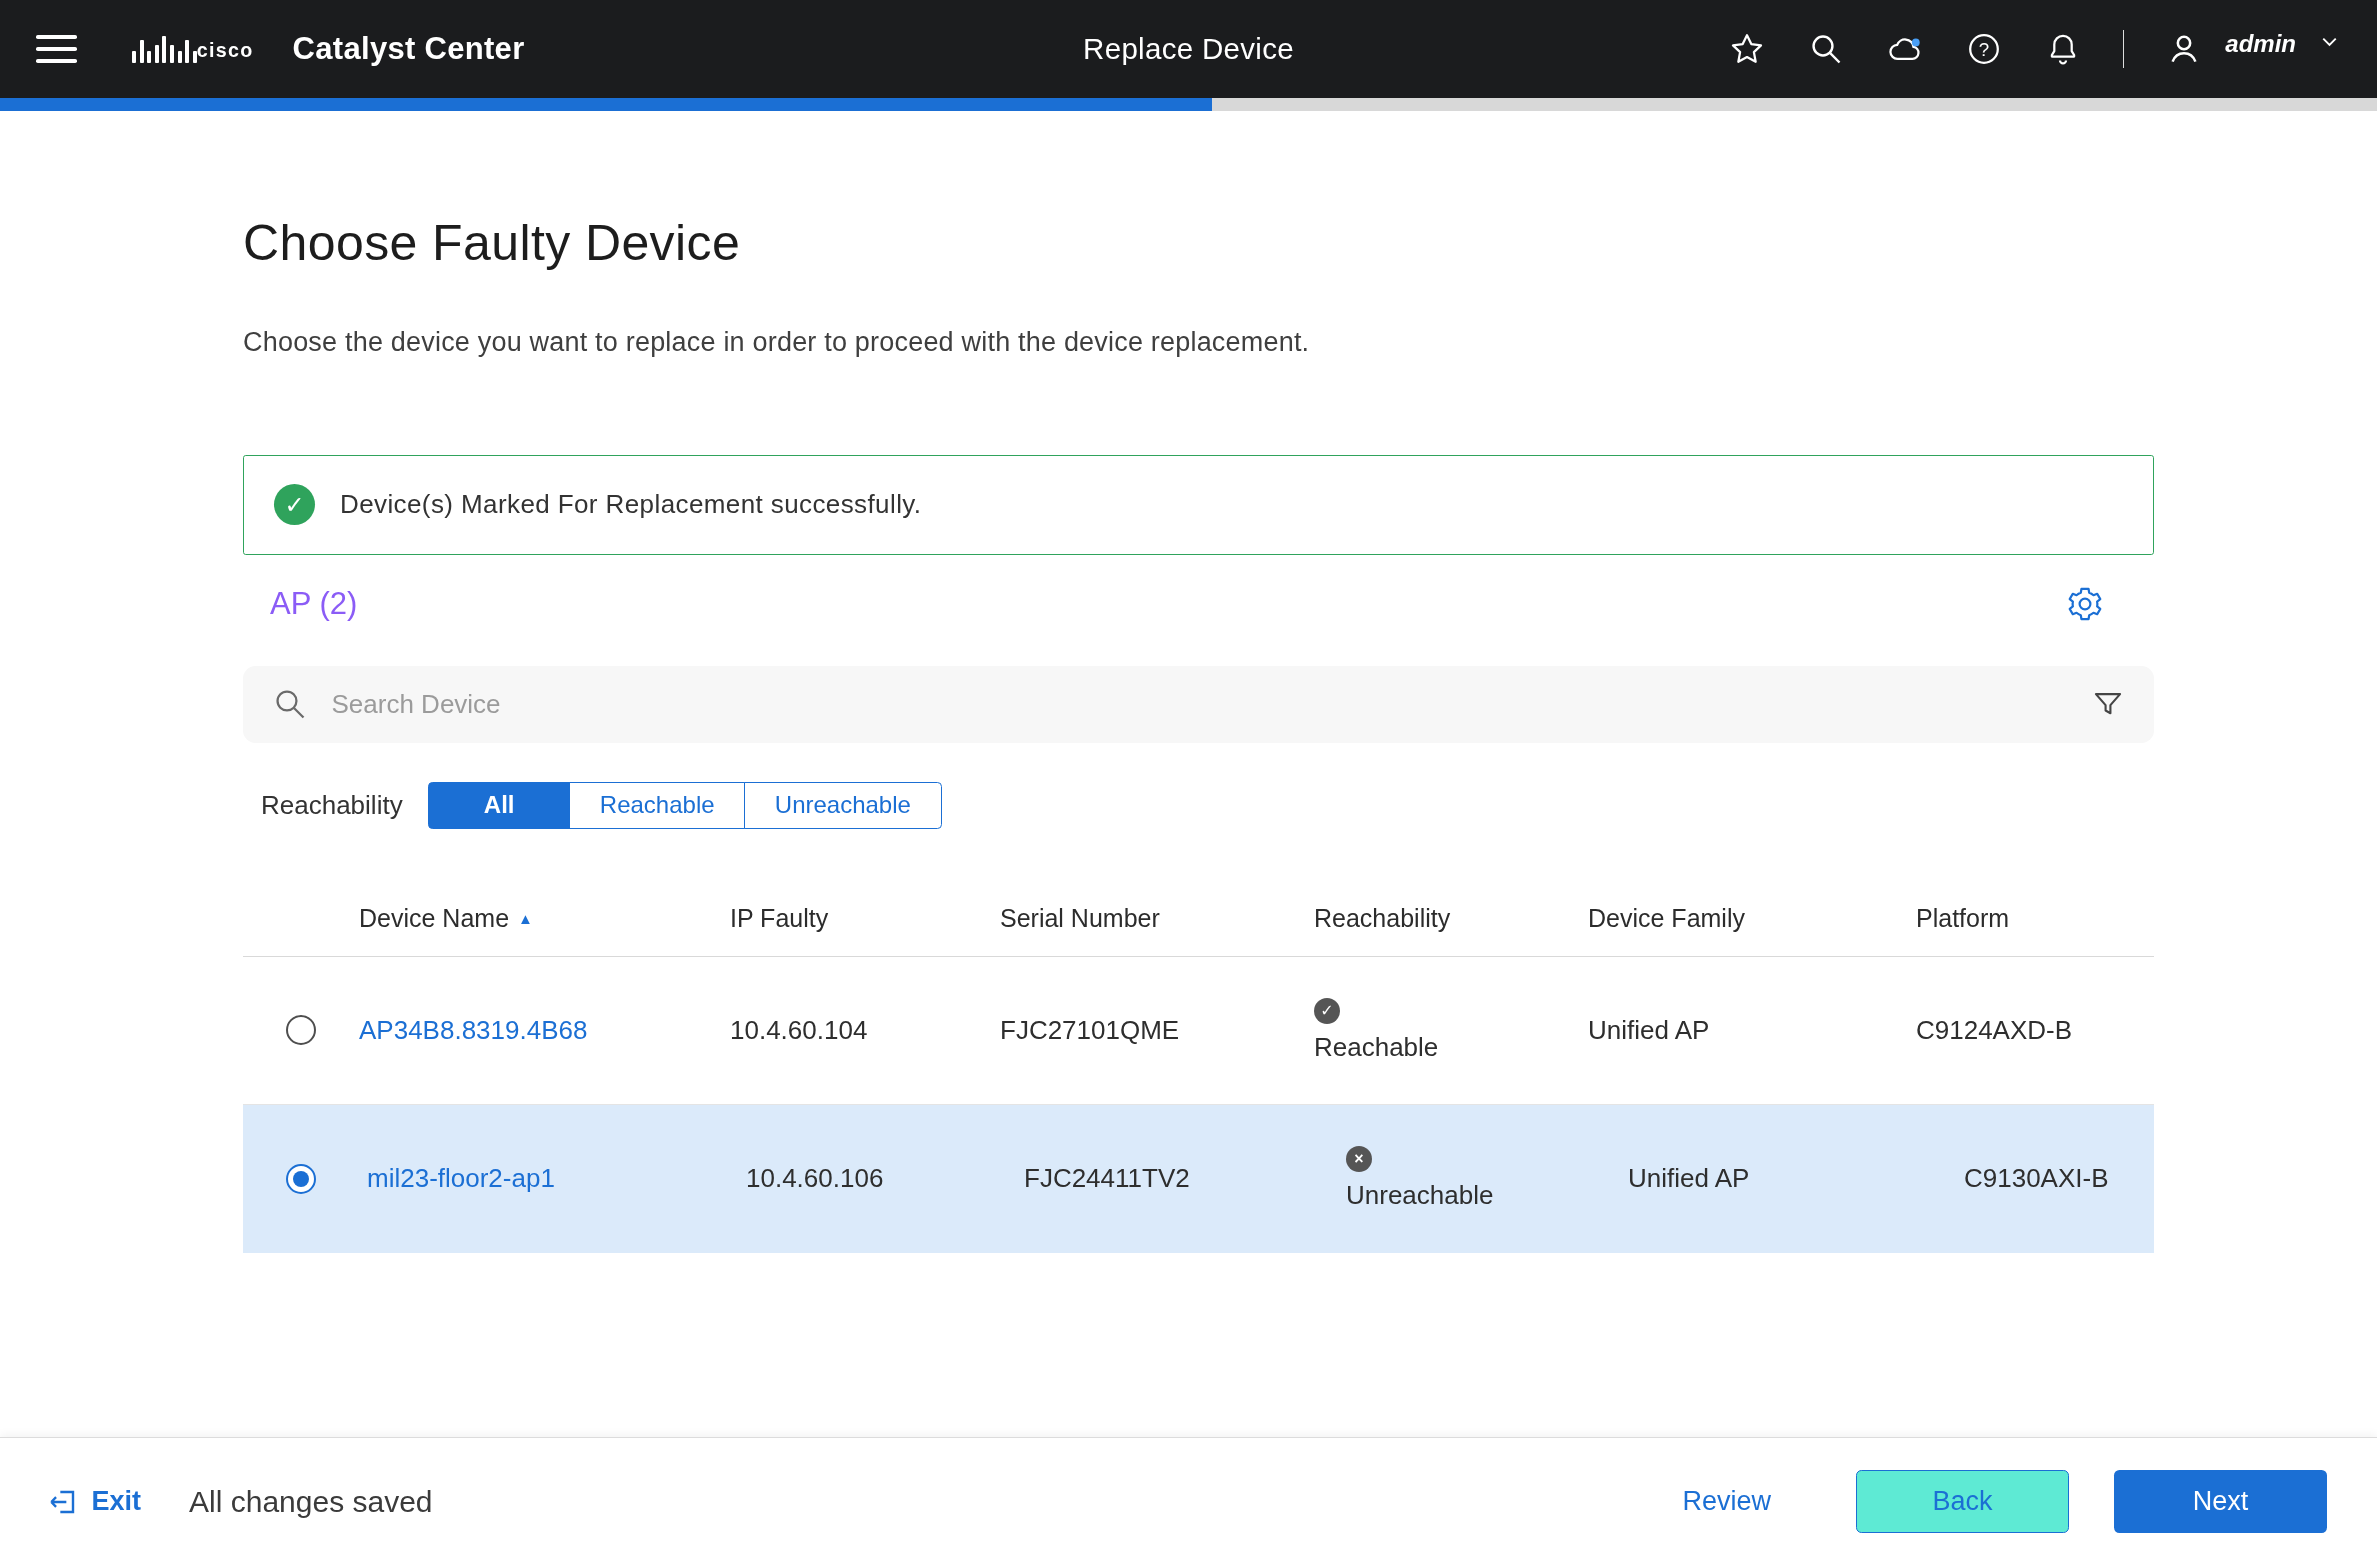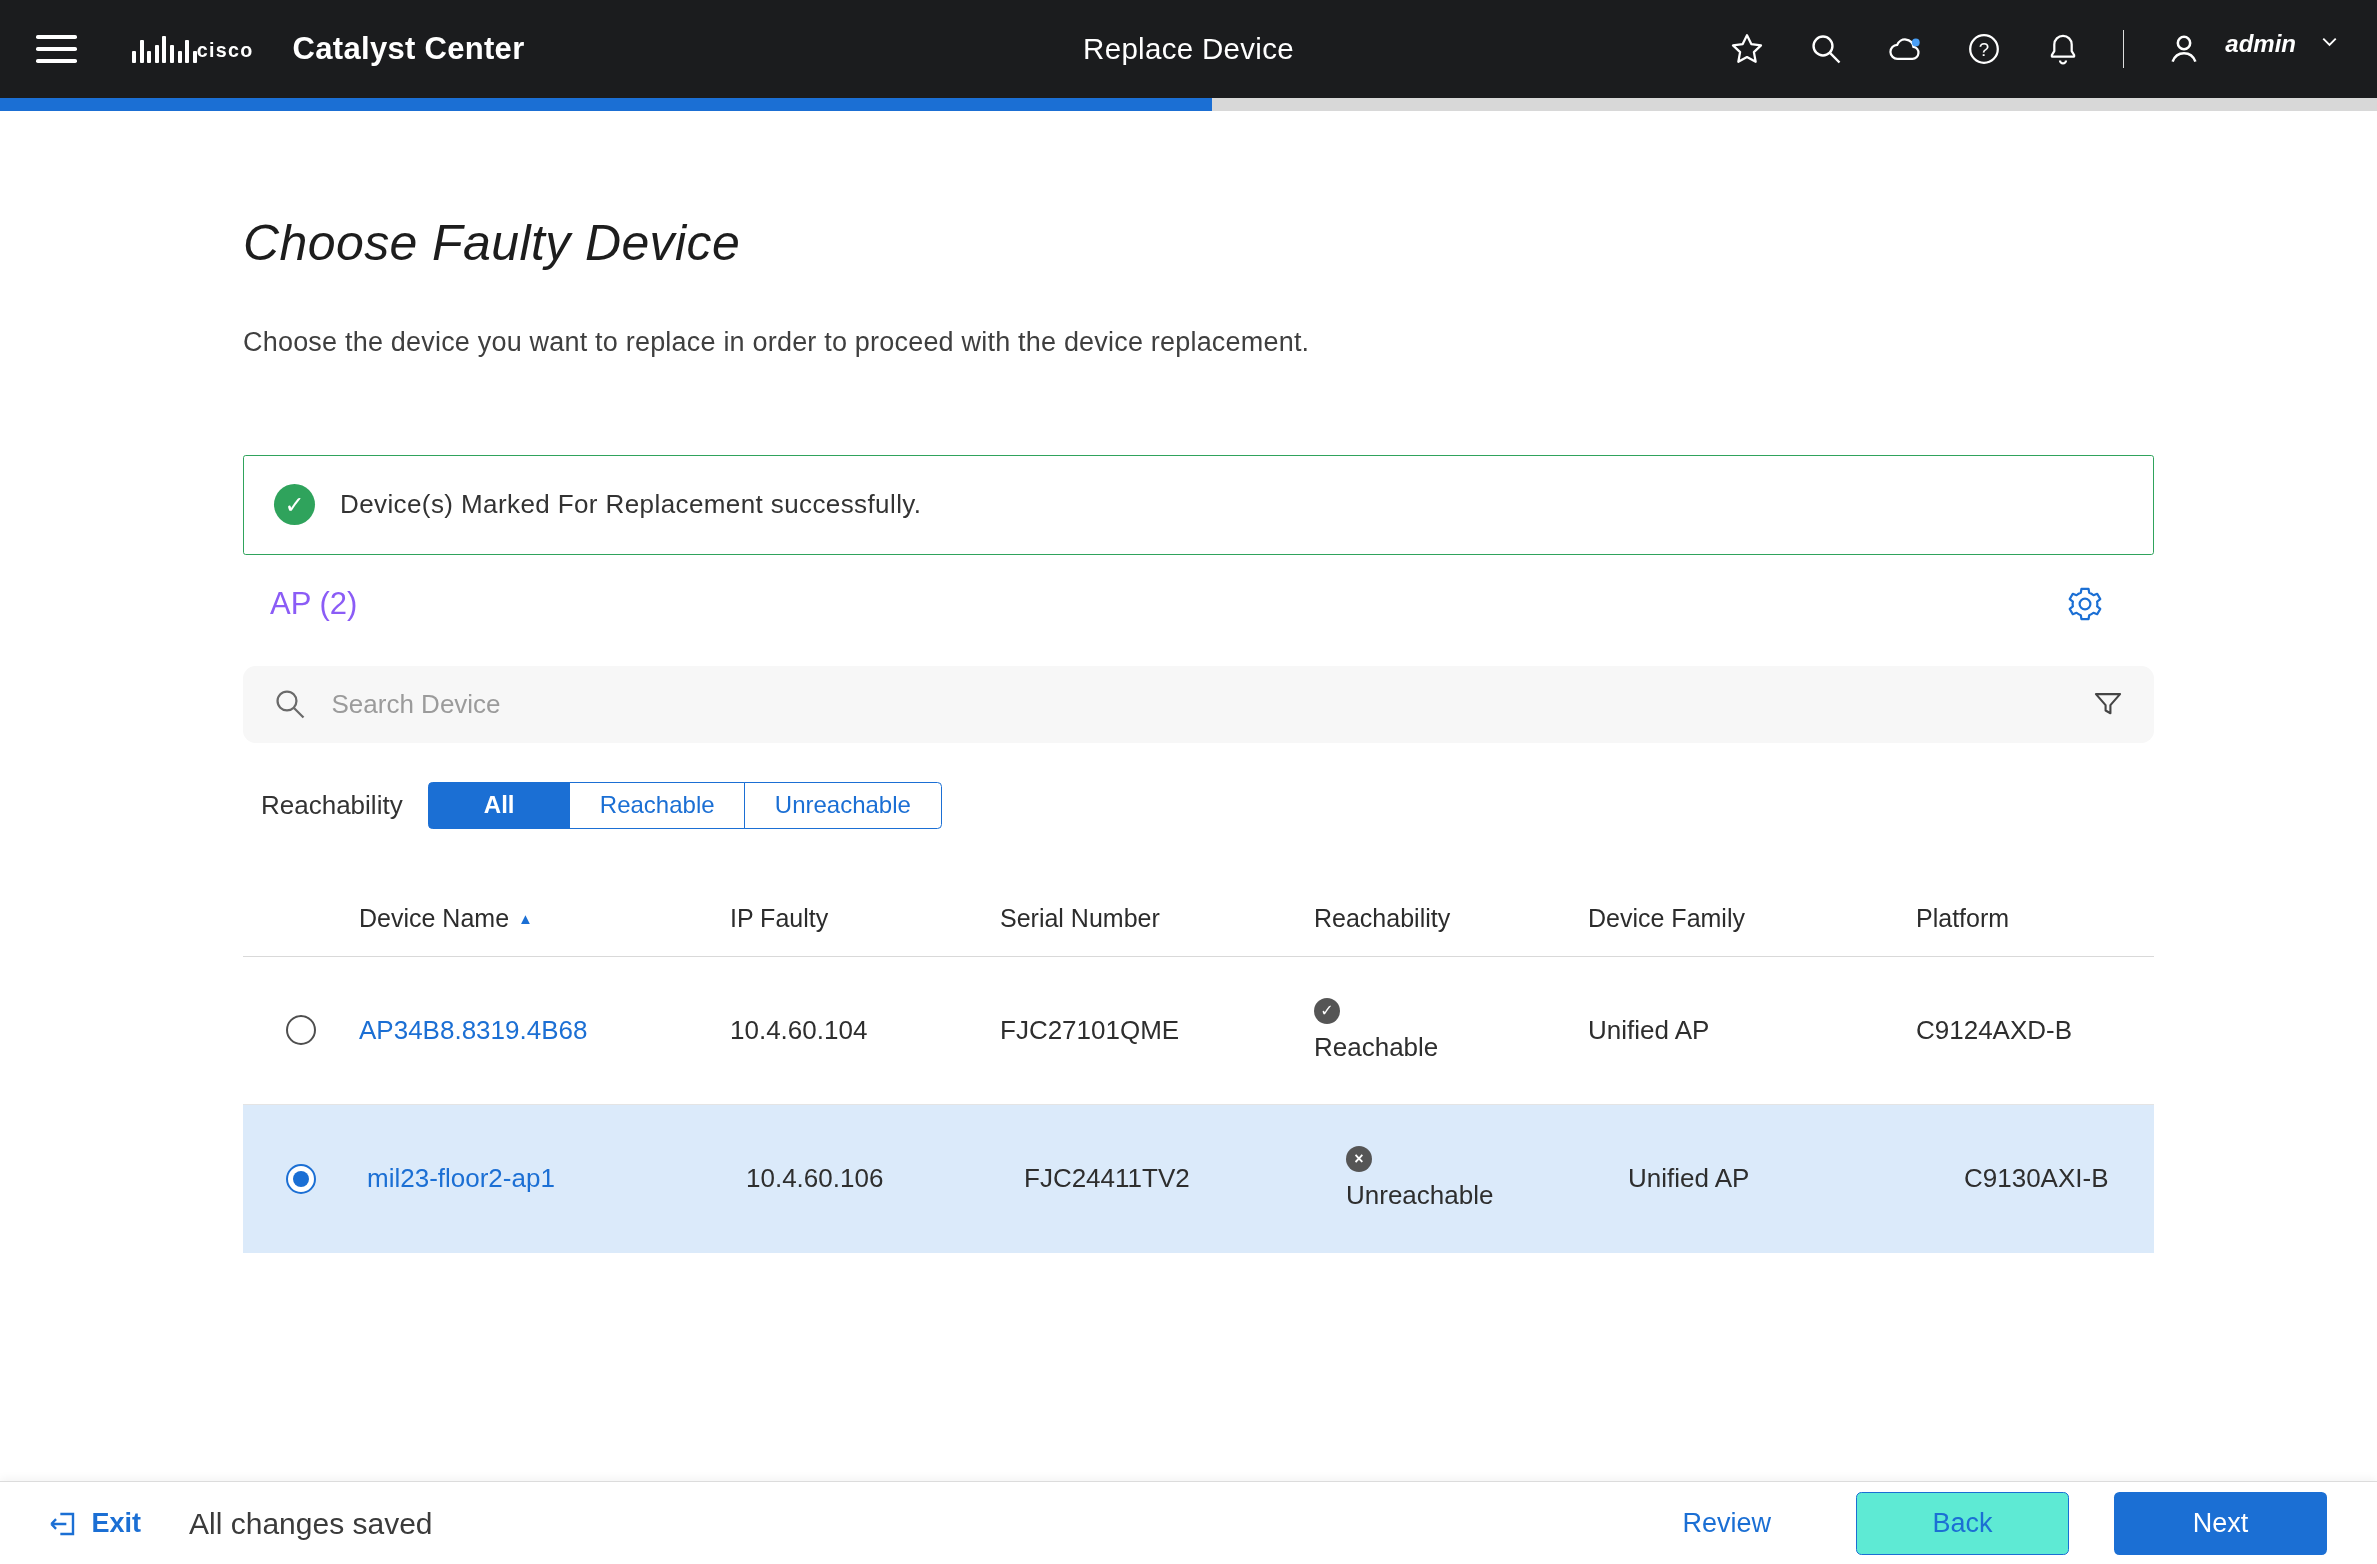--- a/index.html
+++ b/index.html
@@ -40,21 +40,21 @@
   .user-menu{display:flex;align-items:flex-start;gap:22px;cursor:pointer;font-style:italic;}
   .user-menu svg{display:block;}
   .user-name{font-size:24px;font-weight:700;}
 
   
   .progress{height:12.5px;background:var(--track);}
   .progress-fill{height:100%;background:var(--accent);}
 
   
   .main{width:1911px;margin-left:243px;padding-top:103px;}
-  .page-h1{font-size:50px;font-weight:400;color:#1d1d1d;margin:0;letter-spacing:0.4px;font-style:italic;}
+  .page-h1{font-size:50px;font-weight:400;color:#1d1d1d;margin:0;letter-spacing:0.4px;}
   .subtitle{margin-top:55px;font-size:27px;color:#3f3f3f;letter-spacing:0.2px;}
 
   .alert{
     margin-top:97px;height:100px;border:1.8px solid var(--success);border-radius:2.7px;
     display:flex;align-items:center;padding:0 30px;gap:25px;background:#fff;
   }
   .alert-icon{
     width:41px;height:41px;border-radius:50%;background:var(--success);color:#fff;
     display:flex;align-items:center;justify-content:center;font-size:24px;font-weight:700;flex:0 0 auto;
   }
@@ -112,21 +112,21 @@
   .device-link{color:var(--accent);cursor:pointer;}
   .reach-cell{display:flex;flex-direction:column;align-items:flex-start;gap:8px;}
   .status-dot{
     width:26px;height:26px;border-radius:50%;background:#555;color:#fff;
     display:flex;align-items:center;justify-content:center;font-size:16px;font-weight:700;
   }
   .table-bottom{margin-top:243px;border-top:0.9px solid #e2e2e2;height:0;}
 
   
   .footer{
-    position:absolute;bottom:0;left:0;right:0;height:84px;background:#fff;
+    position:absolute;bottom:0;left:0;right:0;height:128px;background:#fff;
     border-top:0.9px solid #dcdcdc;box-shadow:0 -2.7px 9px rgba(0,0,0,.05);
     display:flex;align-items:center;padding:0 50px 0 47px;
   }
   .exit-btn{display:flex;align-items:center;gap:12.5px;color:var(--accent);font-size:27px;font-weight:700;cursor:pointer;}
   .exit-btn svg{width:32px;height:32px;display:block;}
   .save-status{margin-left:48px;font-size:30px;color:#3b3b3b;}
   .footer-right{margin-left:auto;display:flex;align-items:center;}
   .review-link{font-size:27px;color:var(--accent);margin-right:85px;cursor:pointer;}
   .btn{
     width:213px;height:63px;border-radius:5.4px;font-family:inherit;font-size:27px;

